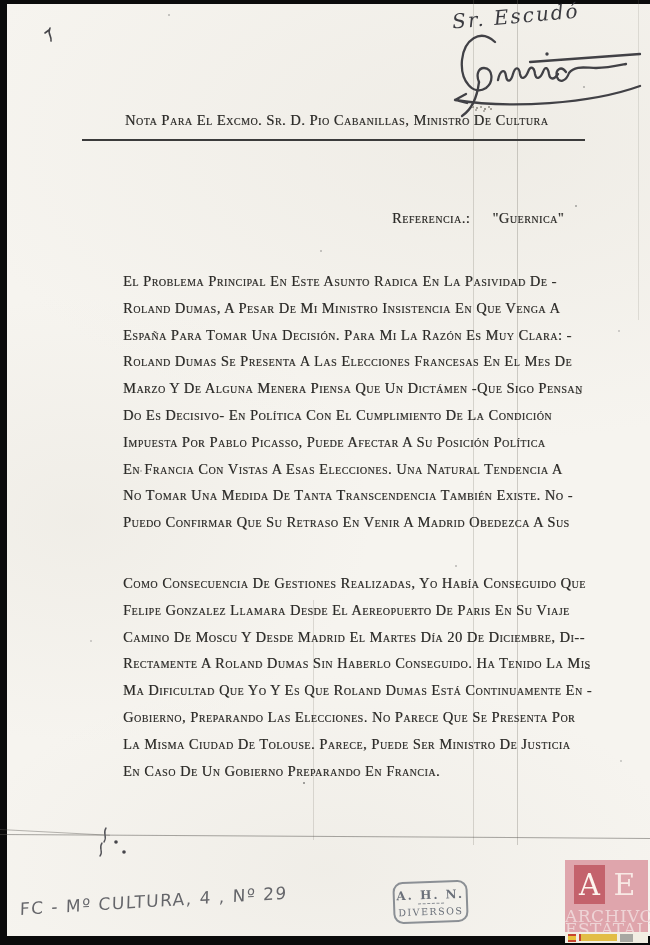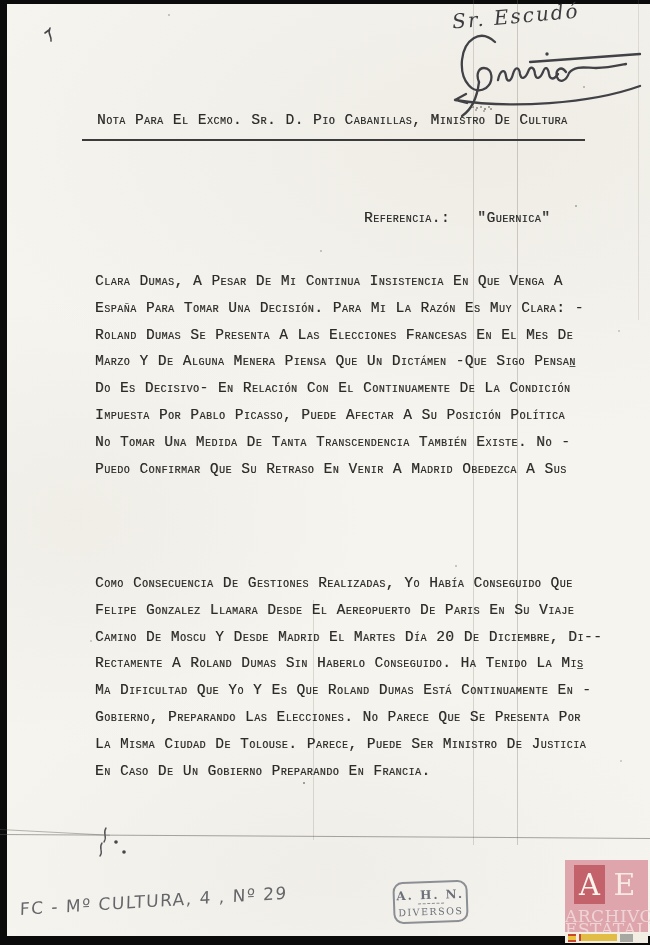--- a/index.html
+++ b/index.html
@@ -20,24 +20,25 @@
   
   .crease{position:absolute;pointer-events:none;}
   .crease-v1{left:473px;top:0;width:1px;height:845px;background:rgba(118,114,106,0.26);}
   .crease-v2{left:517px;top:0;width:1px;height:845px;background:rgba(118,114,106,0.32);}
   .crease-v3{left:638px;top:0;width:1px;height:320px;background:rgba(118,114,106,0.18);}
   .crease-v4{left:313px;top:600px;width:1px;height:240px;background:rgba(118,114,106,0.22);}
   .crease-h1{left:0;top:834px;width:650px;height:1px;background:rgba(88,86,82,0.5);transform:rotate(0.35deg);transform-origin:left center;}
   .crease-h2{left:0;top:829px;width:110px;height:1px;background:rgba(88,86,82,0.42);transform:rotate(3deg);transform-origin:left center;}
   
   .typewriter{
-    font-family:Liberation Mono, monospace;
+    font-family:Liberation Serif, serif;
     font-variant:small-caps;
     color:#2d2c29;
     text-shadow:0.4px 0 0 rgba(45,44,41,0.5);
+    margin-left:28px;
   }
   .doc-title{position:absolute;left:97px;top:112px;font-size:14.5px;letter-spacing:0.5px;white-space:nowrap;}
   .title-rule{position:absolute;left:82px;top:139px;width:503px;height:2px;background:#3b3b3b;}
   .reference{position:absolute;left:364px;top:210px;font-size:14.5px;letter-spacing:0.5px;white-space:nowrap;}
   .reference .ref-value{margin-left:18px;}
   .bodytext{position:absolute;left:95px;font-size:14.5px;letter-spacing:0.5px;}
   .bodytext .tline{height:26.8px;line-height:26.8px;white-space:nowrap;}
   .para1{top:268px;}
   .para2{top:570px;}
   
@@ -137,26 +138,28 @@
 
   <div class="doc-title typewriter">Nota Para El Excmo. Sr. D. Pio Cabanillas, Ministro De Cultura</div>
   <div class="title-rule"></div>
 
   <div class="reference typewriter">
     <span class="ref-label">Referencia.:</span>
     <span class="ref-value">"Guernica"</span>
   </div>
 
   <div class="bodytext para1 typewriter">
-      <div class="tline">Clara Dumas, A Pesar De Mi Continua Insistencia En Que Venga A</div>
+      <div class="tline">El Problema Principal En Este Asunto Radica En La Pasividad De -</div>
+      <div class="tline">Roland Dumas, A Pesar De Mi Ministro Insistencia En Que Venga A</div>
       <div class="tline">España Para Tomar Una Decisión. Para Mi La Razón Es Muy Clara: -</div>
       <div class="tline">Roland Dumas Se Presenta A Las Elecciones Francesas En El Mes De</div>
       <div class="tline">Marzo Y De Alguna Menera Piensa Que Un Dictámen -Que Sigo Pensan̲</div>
-      <div class="tline">Do Es Decisivo- En Relación Con El Continuamente De La Condición</div>
+      <div class="tline">Do Es Decisivo- En Política Con El Cumplimiento De La Condición</div>
       <div class="tline">Impuesta Por Pablo Picasso, Puede Afectar A Su Posición Política</div>
+      <div class="tline">En Francia Con Vistas A Esas Elecciones. Una Natural Tendencia A</div>
       <div class="tline">No Tomar Una Medida De Tanta Transcendencia También Existe. No -</div>
       <div class="tline">Puedo Confirmar Que Su Retraso En Venir A Madrid Obedezca A Sus</div>
     </div>
   <div class="bodytext para2 typewriter">
       <div class="tline">Como Consecuencia De Gestiones Realizadas, Yo Había Conseguido Que</div>
       <div class="tline">Felipe Gonzalez Llamara Desde El Aereopuerto De Paris En Su Viaje</div>
       <div class="tline">Camino De Moscu Y Desde Madrid El Martes Día 20 De Diciembre, Di--</div>
       <div class="tline">Rectamente A Roland Dumas Sin Haberlo Conseguido. Ha Tenido La Mis̲</div>
       <div class="tline">Ma Dificultad Que Yo Y Es Que Roland Dumas Está Continuamente En -</div>
       <div class="tline">Gobierno, Preparando Las Elecciones. No Parece Que Se Presenta Por</div>

